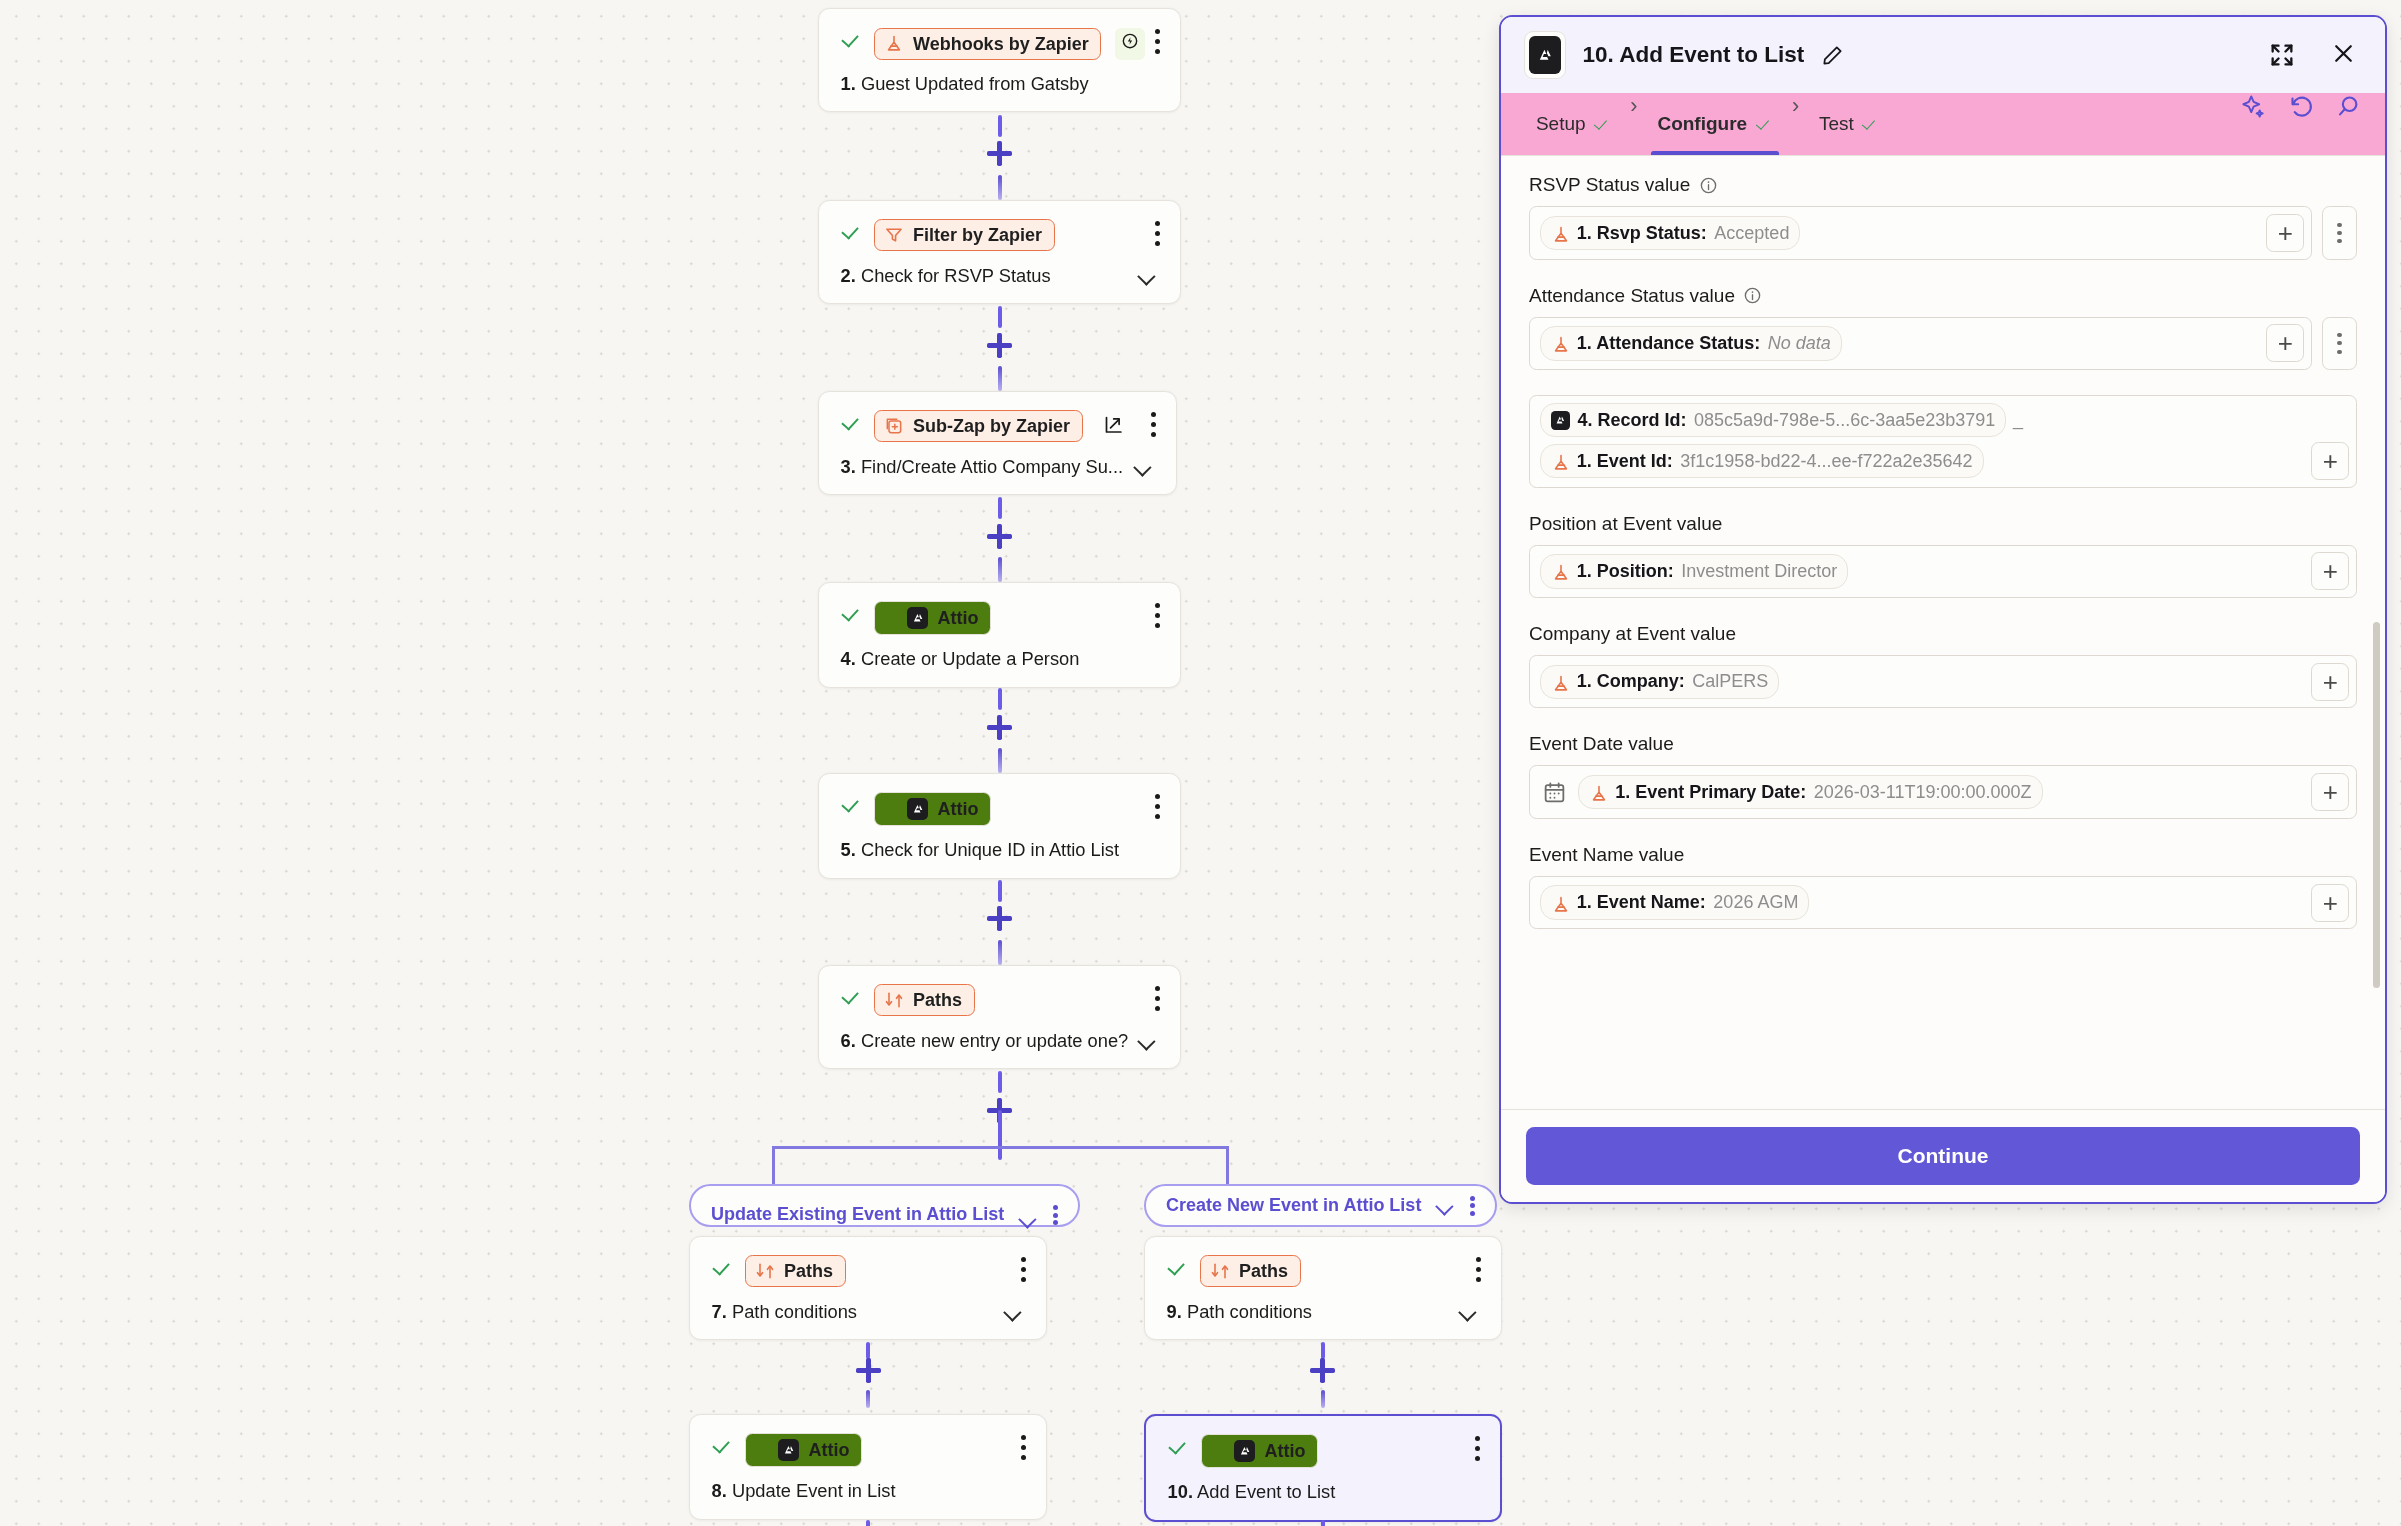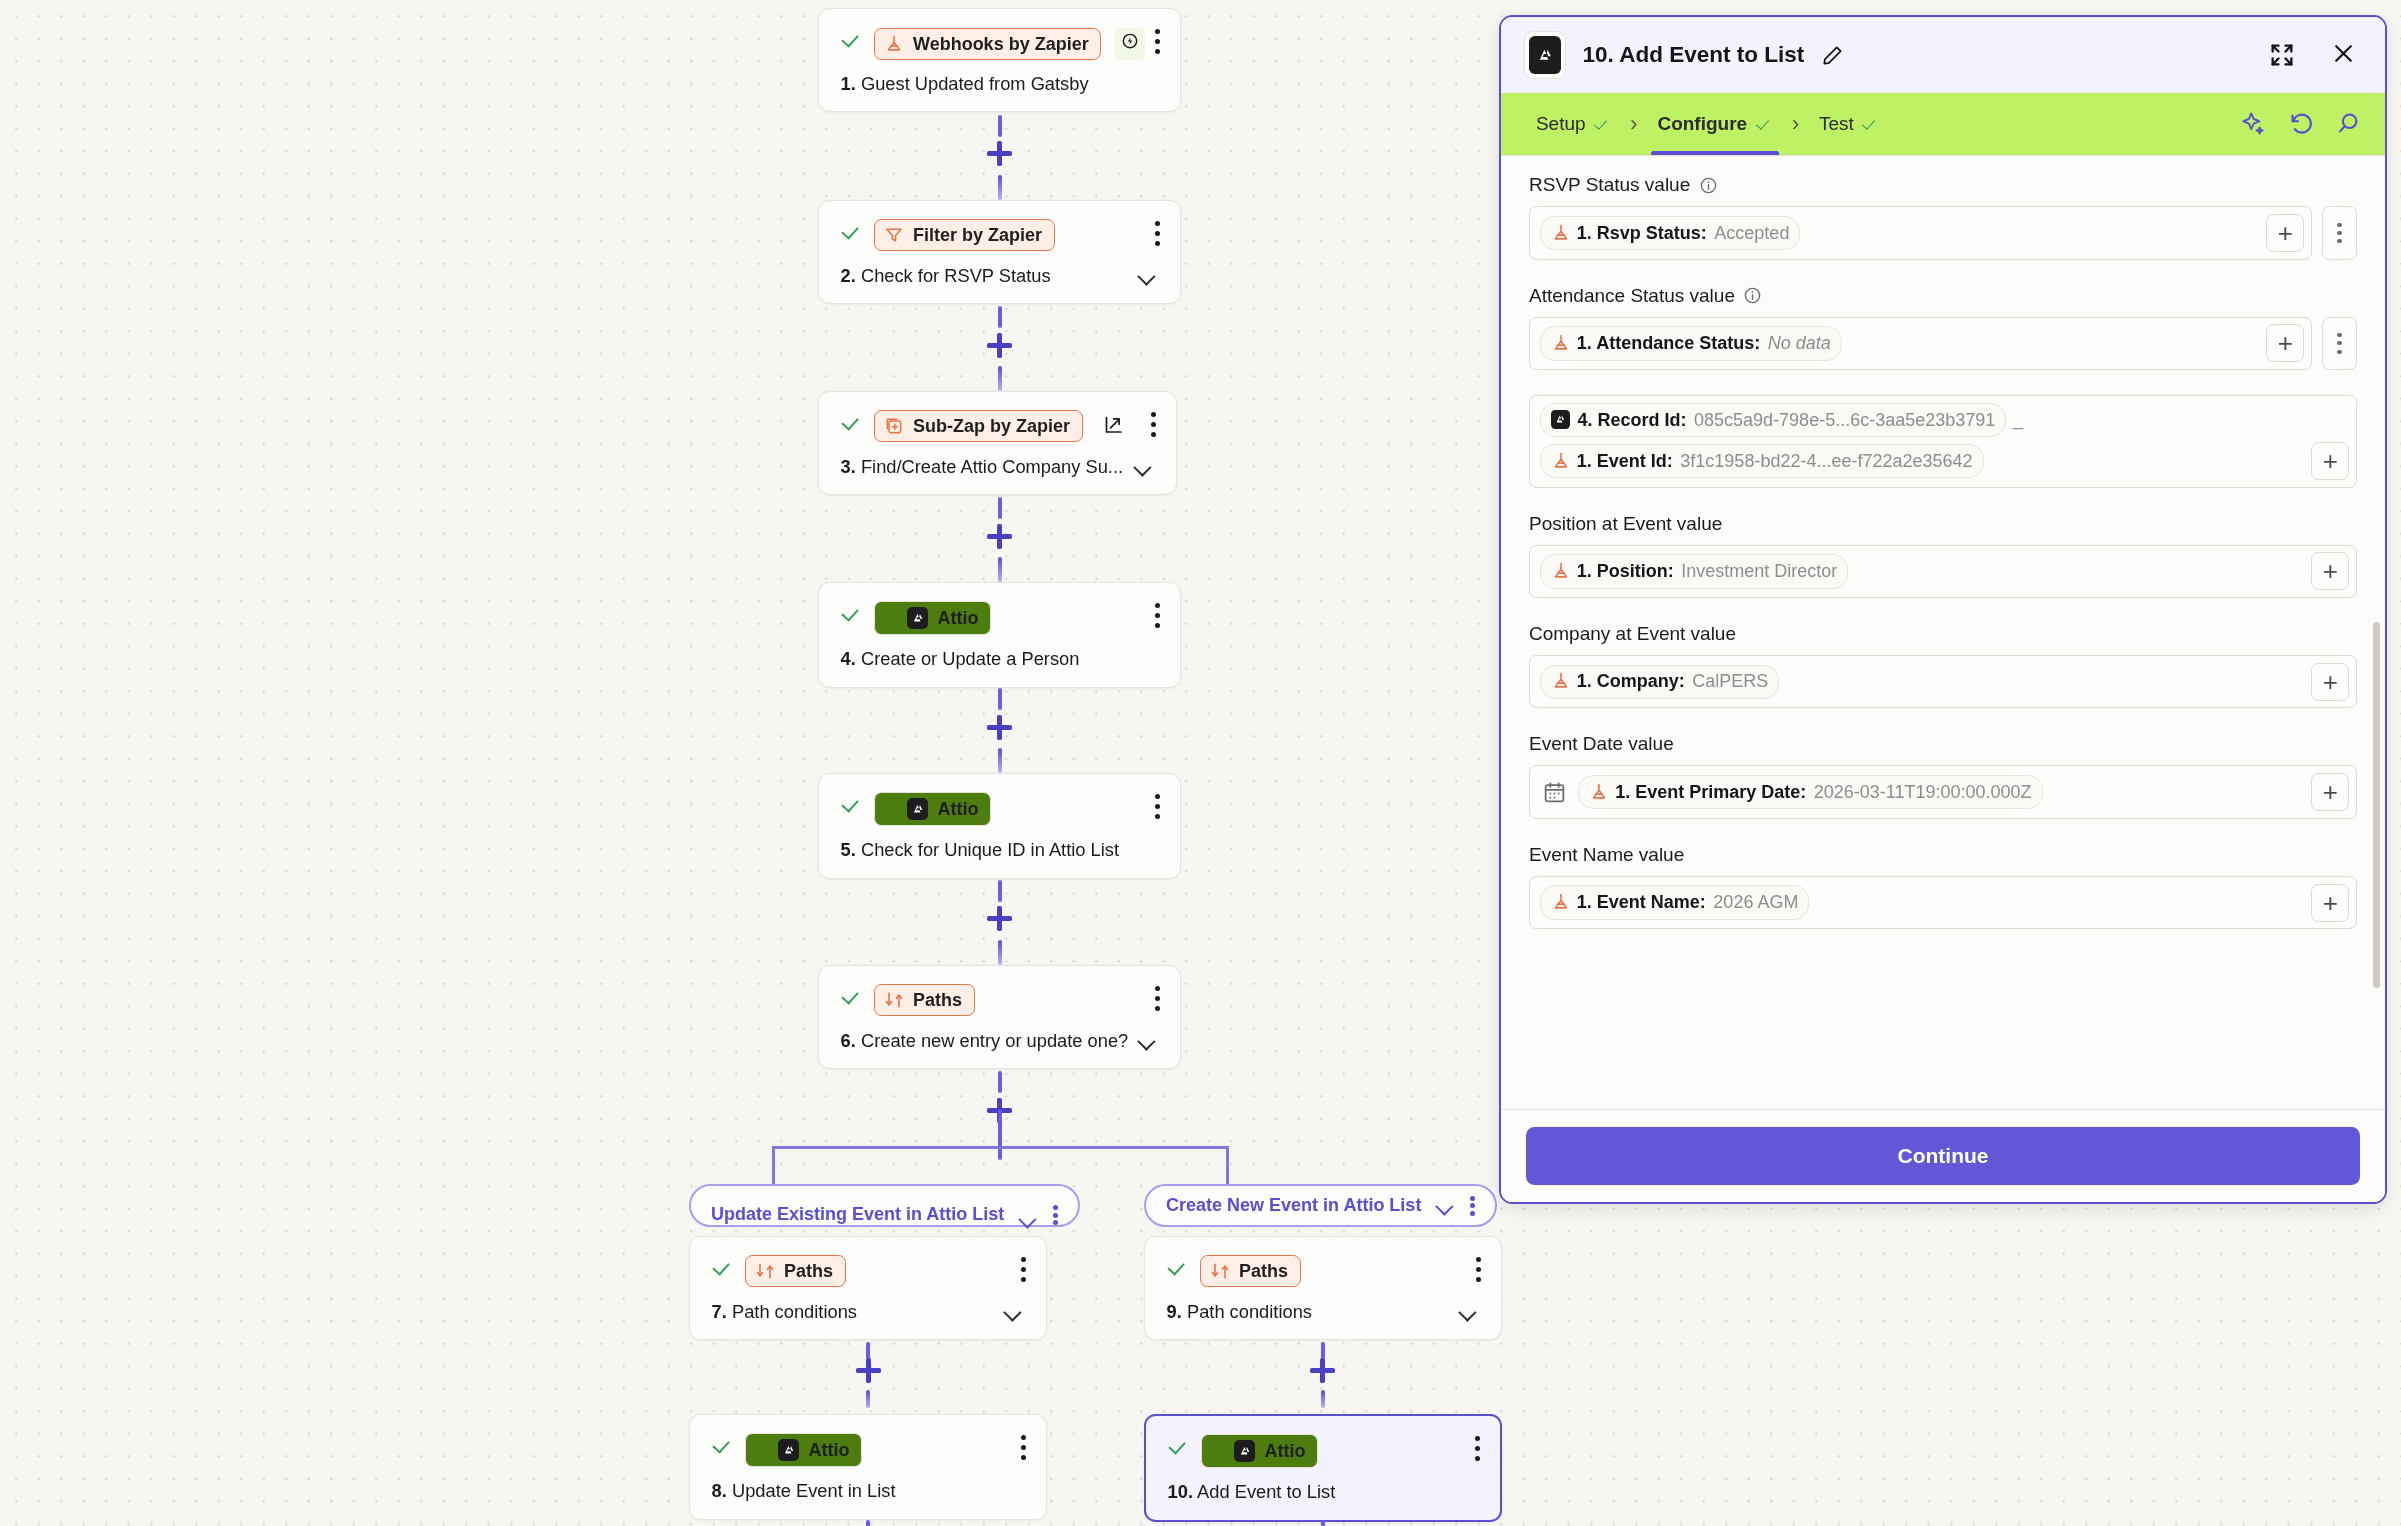--- a/index.html
+++ b/index.html
@@ -147,24 +147,24 @@
     display:flex;align-items:center;justify-content:center;
   }
   .p-appicon .sq { width:32px;height:38px;border-radius:5.8px;background:#1d1d20;display:flex;align-items:center;justify-content:center;}
   .p-title { font-size:22.5px; font-weight:bold; color:#15151a; white-space:nowrap; }
   .p-header-spacer { flex:1 1 auto; }
   .hdr-ico { width:28px; height:28px; cursor:pointer; }
   .hdr-ico.close { margin-left: 18.3px; margin-right: 3.3px; }
 
   .p-tabs {
     height: 63px; flex:0 0 auto;
-    display:flex; align-items:center;
+    display:flex; align-items:flex-start;
     padding: 0 21.6px;
     border-bottom: 1.3px solid #e6e3dc;
-    background:#bef264;
+    background:#f9a8d4;
     gap: 3.3px;
   }
   .tab {
     display:flex; align-items:center; gap:8.3px;
     font-size: 19px; color:#2b2b2b;
     padding: 0 13.3px; height:100%;
     position:relative; cursor:pointer; white-space:nowrap;
   }
   .tab.active { font-weight:bold; }
   .tab.active::after {
@@ -199,21 +199,21 @@
     border:1.3px solid #ded9d0; border-radius:7.5px;
     background:#fdfdfb;
     min-height: 52px;
     display:flex; align-items:center; flex-wrap:wrap;
     padding: 6.7px 6.7px 6.7px 10px;
     gap: 5px;
     position:relative;
   }
   .field-box.tall { min-height: 80px; align-content:center; }
   .token {
-    display:inline-flex; align-items:flex-start; gap:7.5px;
+    display:inline-flex; align-items:flex-end; gap:7.5px;
     border:1.2px solid #e8e4dc; border-radius:15px;
     background:#fbfaf7;
     padding: 5.8px 10px;
     font-size: 18px; line-height:1.15; white-space:nowrap;
     max-width: 100%;
   }
   .token .tk-key { font-weight:bold; color:#15151a; }
   .token .tk-val { color:#8d8d8d; }
   .token .tk-val.ital { font-style: italic; }
   .token .z-ico { width:18.3px;height:18.3px;flex:0 0 auto; }

